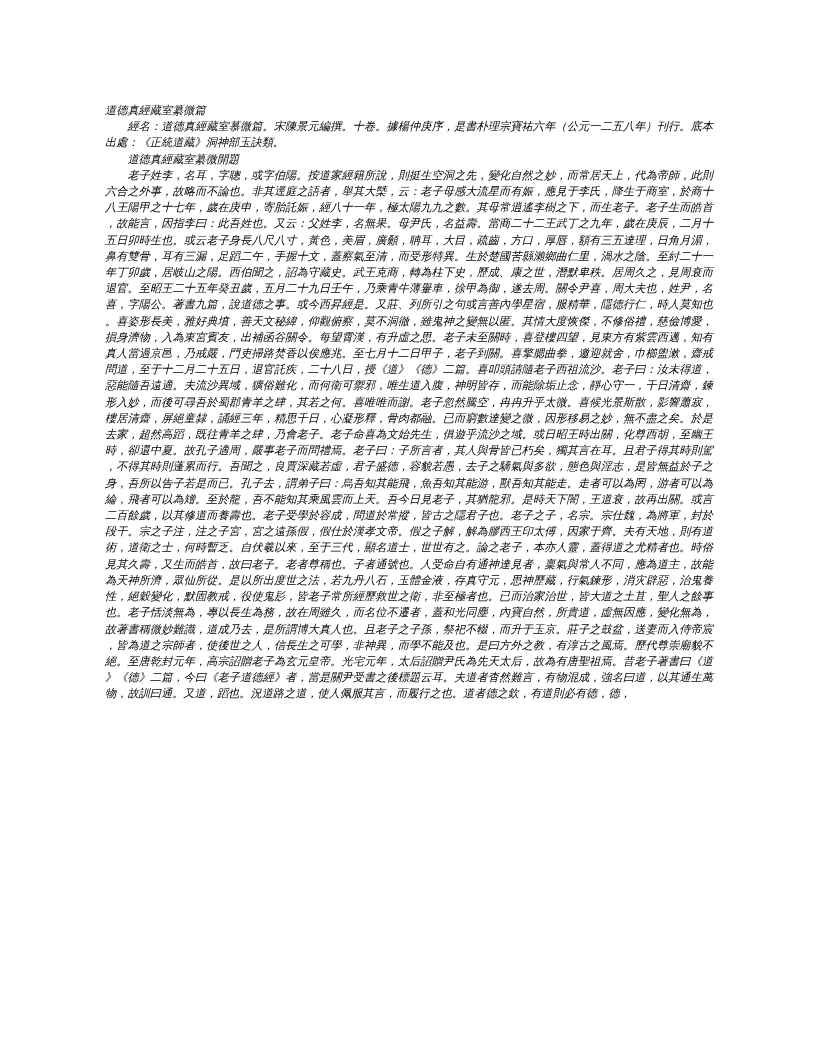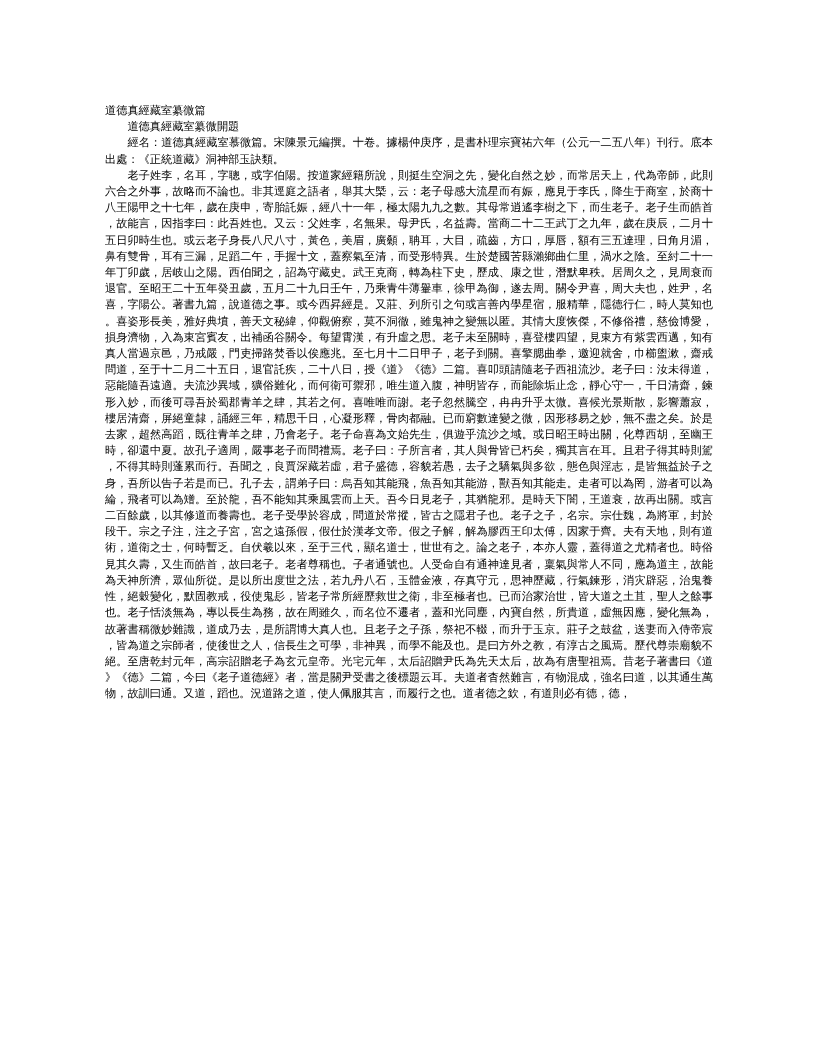--- a/index.html
+++ b/index.html
@@ -16,20 +16,21 @@
     -webkit-font-smoothing: antialiased;
   }
 
   .page {
     position: relative;
     box-sizing: border-box;
     width: 816px;
     height: 740px;
     padding: 103px 90px 0 105px;
     background: #ffffff;
+    font-style: italic;
   }
 
   .doc-body {
     width: 608px;
   }
 
   
   .doc-title {
     font-size: 11.2px;
     line-height: 16.2px;
@@ -59,20 +60,20 @@
   }
 </style>
 </head>
 <body>
 
 <div class="page">
   <div class="doc-body">
 
     <p class="doc-title">道德真經藏室纂微篇</p>
 
+    <p class="para">經名：道德真經藏室慕微篇。宋陳景元編撰。十卷。據楊仲庚序，是書朴理宗寶祐六年（公元一二五八年）刊行。底本出處：《正統道藏》洞神部玉訣類。</p>
+
     <p class="para short">道德真經藏室纂微開題</p>
-
-    <p class="para">經名：道德真經藏室慕微篇。宋陳景元編撰。十卷。據楊仲庚序，是書朴理宗寶祐六年（公元一二五八年）刊行。底本出處：《正統道藏》洞神部玉訣類。</p>
 
     <p class="para">老子姓李，名耳，字聰，或字伯陽。按道家經籍所說，則挺生空洞之先，變化自然之妙，而常居天上，代為帝師，此則六合之外事，故略而不論也。非其逕庭之語者，舉其大槩，云：老子母感大流星而有娠，應見于李氏，降生于商室，於商十八王陽甲之十七年，歲在庚申，寄胎託娠，經八十一年，極太陽九九之數。其母常逍遙李樹之下，而生老子。老子生而皓首，故能言，因指李曰：此吾姓也。又云：父姓李，名無果。母尹氏，名益壽。當商二十二王武丁之九年，歲在庚辰，二月十五日卯時生也。或云老子身長八尺八寸，黃色，美眉，廣顙，聃耳，大目，疏齒，方口，厚唇，額有三五達理，日角月湄，鼻有雙骨，耳有三漏，足蹈二午，手握十文，蓋察氣至清，而受形特異。生於楚國苦縣瀨鄉曲仁里，渦水之陰。至紂二十一年丁卯歲，居岐山之陽。西伯聞之，詔為守藏史。武王克商，轉為柱下史，歷成、康之世，潛默卑秩。居周久之，見周衰而退官。至昭王二十五年癸丑歲，五月二十九日壬午，乃乘青牛薄轝車，徐甲為御，遂去周。關令尹喜，周大夫也，姓尹，名喜，字陽公。著書九篇，說道德之事。或今西昇經是。又莊、列所引之句或言善內學星宿，服精華，隱德行仁，時人莫知也。喜姿形長美，雅好典墳，善天文秘緯，仰觀俯察，莫不洞徹，雖鬼神之變無以匿。其情大度恢傑，不修俗禮，慈儉博愛，損身濟物，入為東宮賓友，出補函谷關令。每望霄漢，有升虛之思。老子未至關時，喜登樓四望，見東方有紫雲西邁，知有真人當過京邑，乃戒嚴，門吏掃路焚香以俟應兆。至七月十二日甲子，老子到關。喜擎腮曲拳，邀迎就舍，巾櫛盥漱，齋戒問道，至于十二月二十五日，退官託疾，二十八日，授《道》《德》二篇。喜叩頭請隨老子西祖流沙。老子曰：汝未得道，惡能隨吾遠適。夫流沙異域，獷俗難化，而何衛可禦邪，唯生道入腹，神明皆存，而能除垢止念，靜心守一，千日清齋，鍊形入妙，而後可尋吾於蜀郡青羊之肆，其若之何。喜唯唯而謝。老子忽然騰空，冉冉升乎太微。喜候光景斯散，影響蕭寂，樓居清齋，屏絕童隸，誦經三年，精思千日，心凝形釋，骨肉都融。已而窮數達變之微，因形移易之妙，無不盡之矣。於是去家，超然高蹈，既往青羊之肆，乃會老子。老子命喜為文始先生，俱遊乎流沙之域。或日昭王時出關，化尊西胡，至幽王時，卻還中夏。故孔子適周，嚴事老子而問禮焉。老子曰：子所言者，其人與骨皆已朽矣，獨其言在耳。且君子得其時則駕，不得其時則蓬累而行。吾聞之，良賈深藏若虛，君子盛德，容貌若愚，去子之驕氣與多欲，態色與淫志，是皆無益於子之身，吾所以告子若是而已。孔子去，謂弟子曰：烏吾知其能飛，魚吾知其能游，獸吾知其能走。走者可以為罔，游者可以為綸，飛者可以為矰。至於龍，吾不能知其乘風雲而上天。吾今日見老子，其猶龍邪。是時天下闇，王道衰，故再出關。或言二百餘歲，以其修道而養壽也。老子受學於容成，問道於常摐，皆古之隱君子也。老子之子，名宗。宗仕魏，為將軍，封於段干。宗之子注，注之子宮，宮之遠孫假，假仕於漢孝文帝。假之子解，解為膠西王印太傅，因家于齊。夫有天地，則有道術，道衛之士，何時暫乏。自伏羲以來，至于三代，顯名道士，世世有之。論之老子，本亦人靈，蓋得道之尤精者也。時俗見其久壽，又生而皓首，故曰老子。老者尊稱也。子者通號也。人受命自有通神達見者，稟氣與常人不同，應為道主，故能為天神所濟，眾仙所從。是以所出度世之法，若九丹八石，玉體金液，存真守元，思神歷藏，行氣鍊形，消灾辟惡，治鬼養性，絕穀變化，默固教戒，役使鬼髟，皆老子常所經歷救世之衛，非至極者也。已而治家治世，皆大道之土苴，聖人之餘事也。老子恬淡無為，專以長生為務，故在周雖久，而名位不遷者，蓋和光同塵，內寶自然，所貴道，虛無因應，變化無為，故著書稱微妙難識，道成乃去，是所謂博大真人也。且老子之子孫，祭祀不輟，而升于玉京。莊子之鼓盆，送妻而入侍帝宸，皆為道之宗師者，使後世之人，信長生之可學，非神異，而學不能及也。是曰方外之教，有淳古之風焉。歷代尊崇廟貌不絕。至唐乾封元年，高宗詔贈老子為玄元皇帝。光宅元年，太后詔贈尹氏為先天太后，故為有唐聖祖焉。昔老子著書曰《道》《德》二篇，今曰《老子道德經》者，當是關尹受書之後標題云耳。夫道者杳然難言，有物混成，強名曰道，以其通生萬物，故訓曰通。又道，蹈也。況道路之道，使人佩服其言，而履行之也。道者德之欽，有道則必有德，德，</p>
 
   </div>
 </div>
 
 </body></html>

